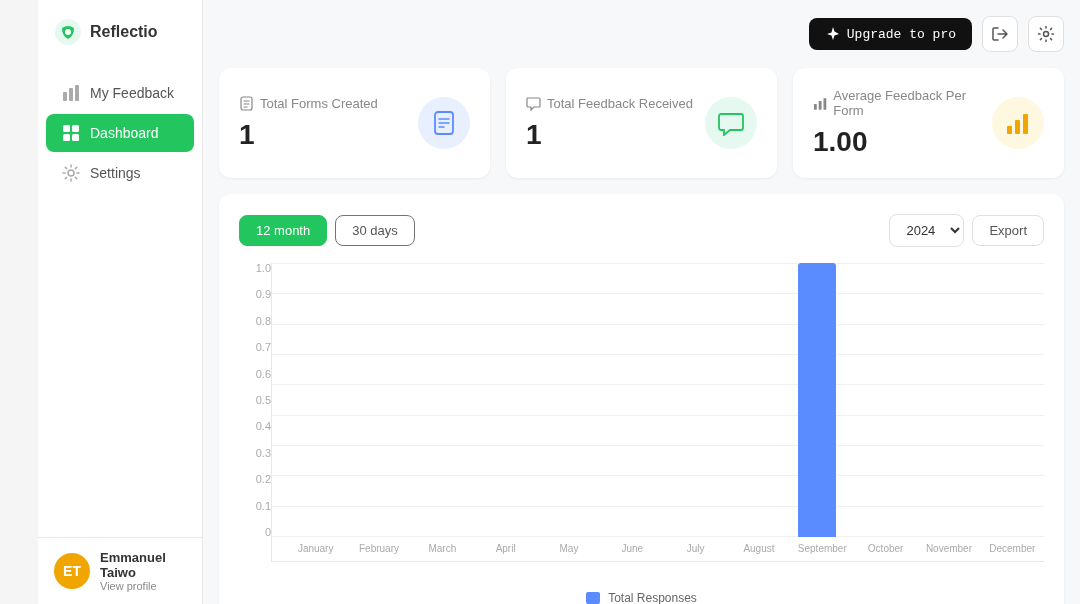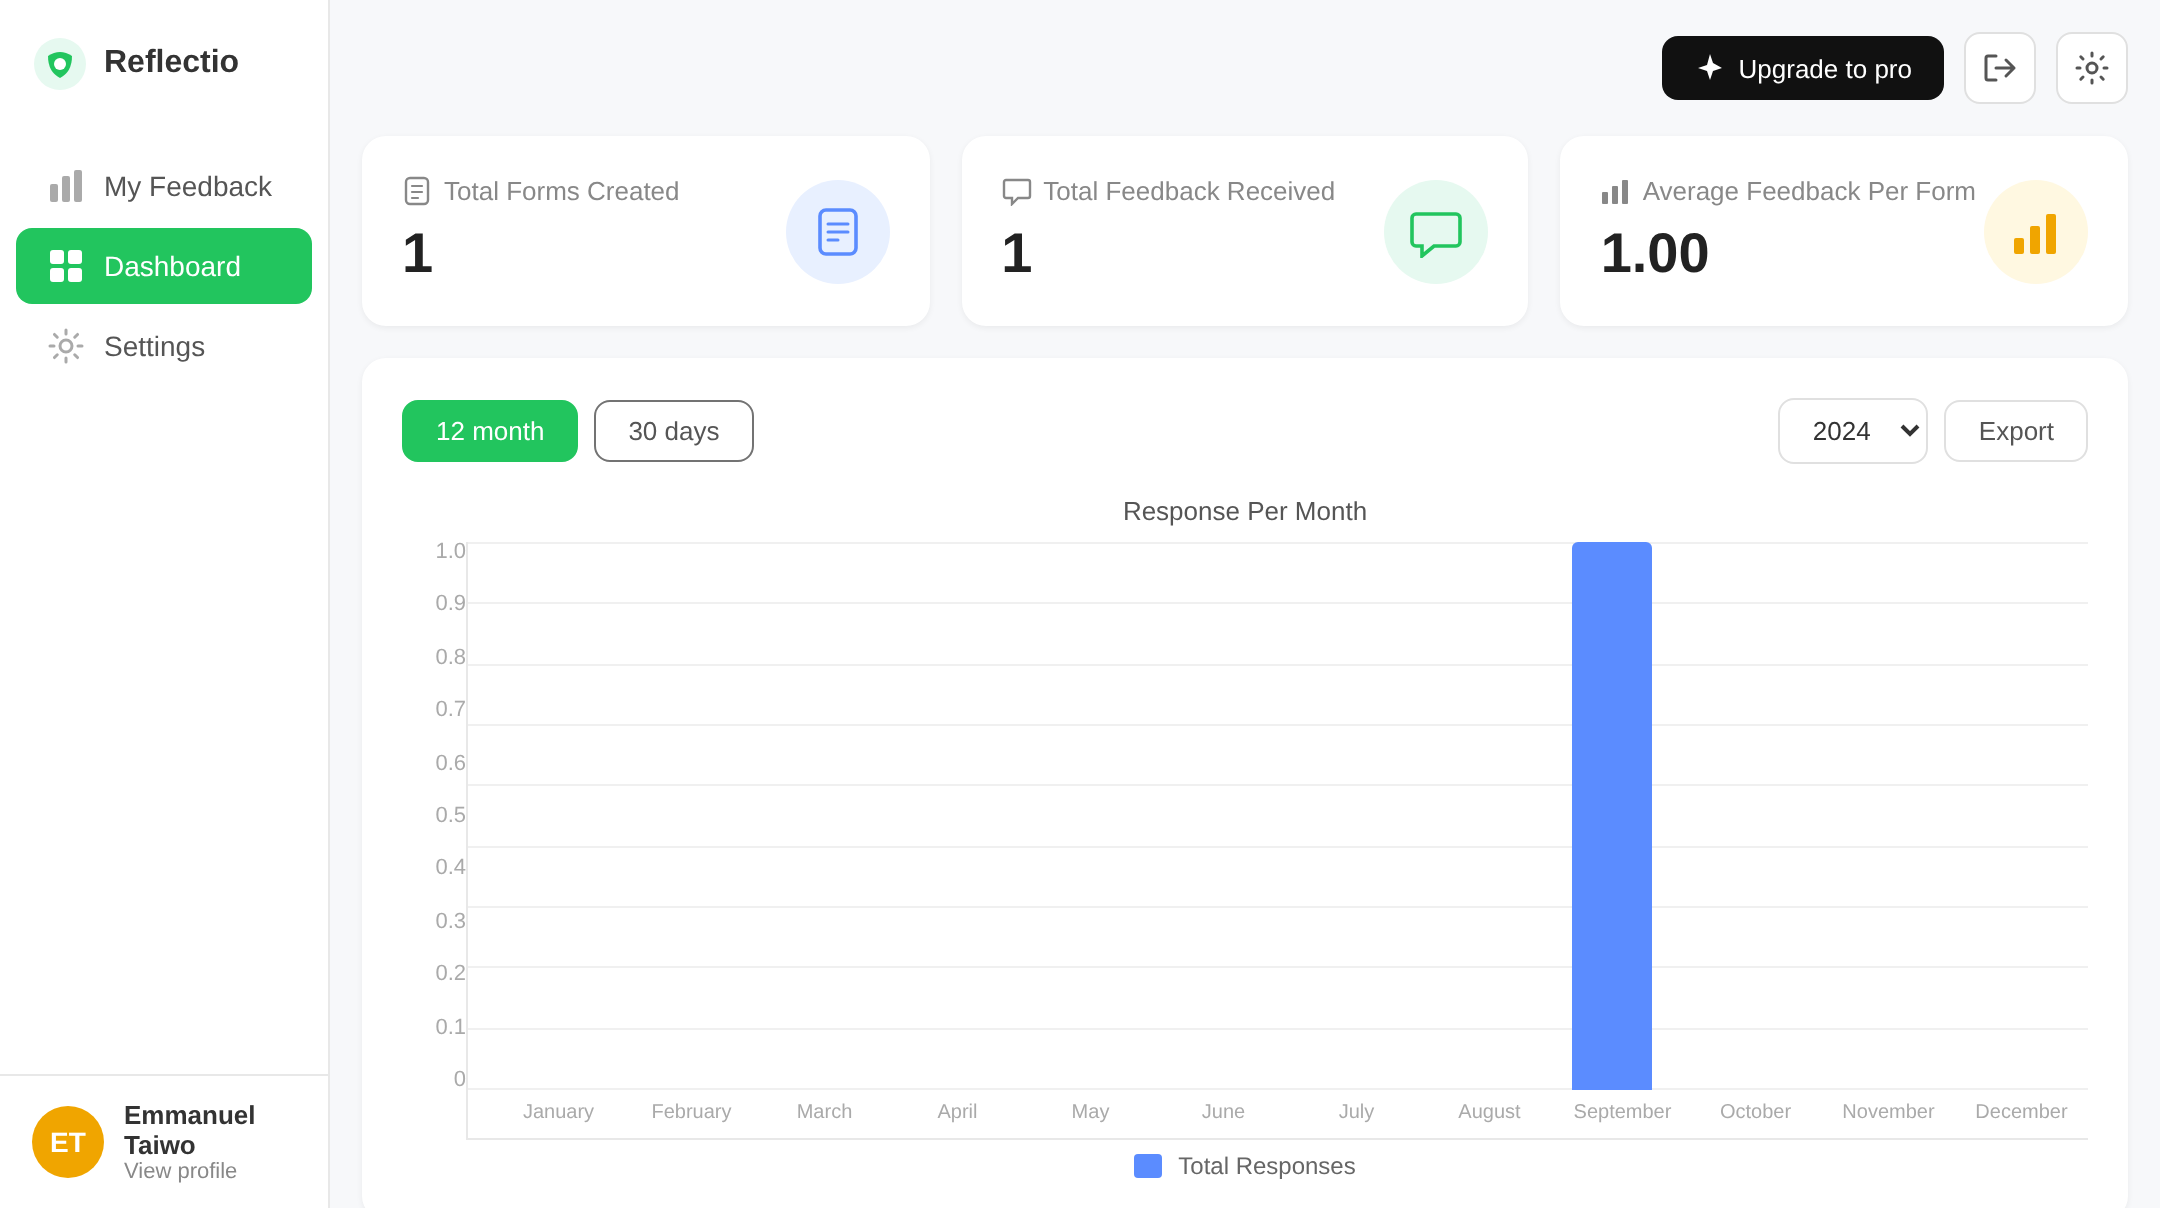--- a/index.html
+++ b/index.html
@@ -7,20 +7,21 @@
 
     
     .sidebar {
       width: 165px;
       background: #fff;
       border-right: 1px solid #e8e8e8;
       display: flex;
       flex-direction: column;
       height: 604px;
       flex-shrink: 0;
+      margin-left: 38px;
     }
     .sidebar-logo {
       display: flex;
       align-items: center;
       gap: 8px;
       padding: 18px 16px;
       font-weight: 700;
       font-size: 16px;
       color: #333;
     }
@@ -98,20 +99,21 @@
       color: #fff;
       border: none;
       border-radius: 8px;
       padding: 8px 16px;
       font-size: 13px;
       cursor: pointer;
       display: flex;
       align-items: center;
       gap: 6px;
       font-weight: 500;
+      font-family: Liberation Mono, monospace;
     }
     .icon-btn {
       background: #fff;
       border: 1px solid #e0e0e0;
       border-radius: 8px;
       width: 36px;
       height: 36px;
       display: flex;
       align-items: center;
       justify-content: center;
@@ -464,21 +466,20 @@
         <select class="year-select">
           <option value="2024">2024</option>
           <option value="2023">2023</option>
           <option value="2022">2022</option>
         </select>
         <button class="export-btn">Export</button>
       </div>
     </div>
 
     <div class="chart-wrap">
-      <div class="chart-title">Response Per Month</div>
       <div class="chart-inner">
         <div class="chart-y-axis">
           <span class="y-label">1.0</span>
           <span class="y-label">0.9</span>
           <span class="y-label">0.8</span>
           <span class="y-label">0.7</span>
           <span class="y-label">0.6</span>
           <span class="y-label">0.5</span>
           <span class="y-label">0.4</span>
           <span class="y-label">0.3</span>

